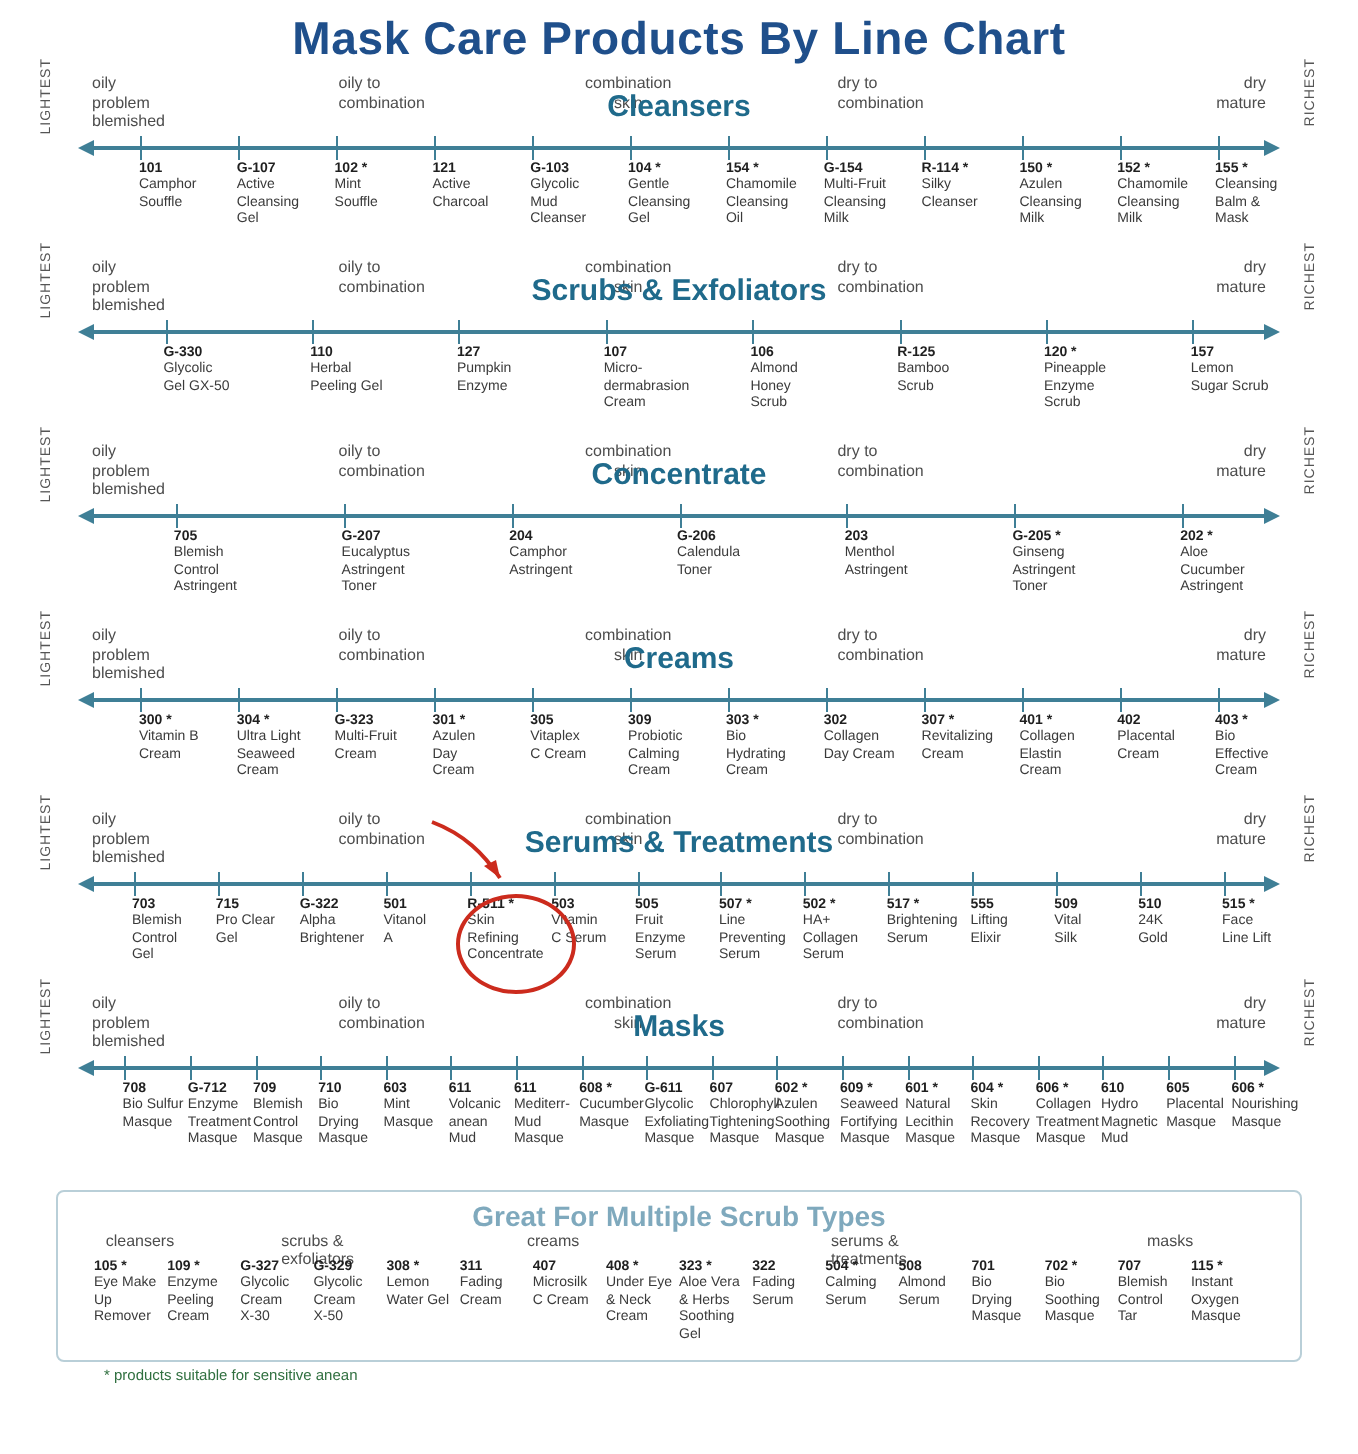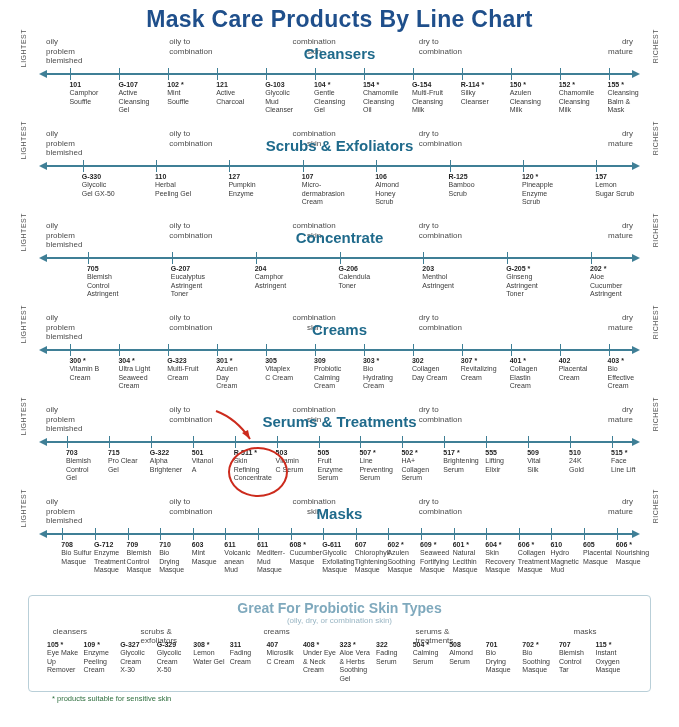--- a/index.html
+++ b/index.html
@@ -561,22 +561,21 @@
         <div class="item" style="left: calc(91.6667% - 1px); width: 34.4444px;"><div class="code">605</div><div style="white-space: pre-line;">Placental
 Masque</div></div>
         <div class="item" style="left: calc(97.2222% - 1px); width: 34.4444px;"><div class="code">606 *</div><div style="white-space: pre-line;">Nourishing
 Masque</div></div>
       </div>
     </div>
   </div>
 
 <div class="multi">
   <div class="multi-box">
-    <div class="multi-title">Great For Probiotic Skin Types</div>
-    <div class="multi-sub">(oily, dry, or combination skin)</div>
+    <div class="multi-title">Great For Multiple Scrub Types</div>
     <div class="multi-cats" id="multi-cats">
         <div class="multi-cat" style="left: 1%;">cleansers</div>
         <div class="multi-cat" style="left: 16%;">scrubs &amp;
 exfoliators</div>
         <div class="multi-cat" style="left: 37%;">creams</div>
         <div class="multi-cat" style="left: 63%;">serums &amp;
 treatments</div>
         <div class="multi-cat" style="left: 90%;">masks</div>
       </div>
     <div class="multi-items" id="multi-items">
@@ -618,14 +617,14 @@
 Soothing
 Masque</div></div>
         <div class="item" style="left: 87.5%; width: 37.5px;"><div class="code">707</div><div style="white-space: pre-line;">Blemish
 Control
 Tar</div></div>
         <div class="item" style="left: 93.75%; width: 37.5px;"><div class="code">115 *</div><div style="white-space: pre-line;">Instant
 Oxygen
 Masque</div></div>
       </div>
   </div>
-  <div class="footnote">* products suitable for sensitive skin</div>
+  <div class="footnote">* products suitable for sensitive anean</div>
 </div>
 
 </body></html>

